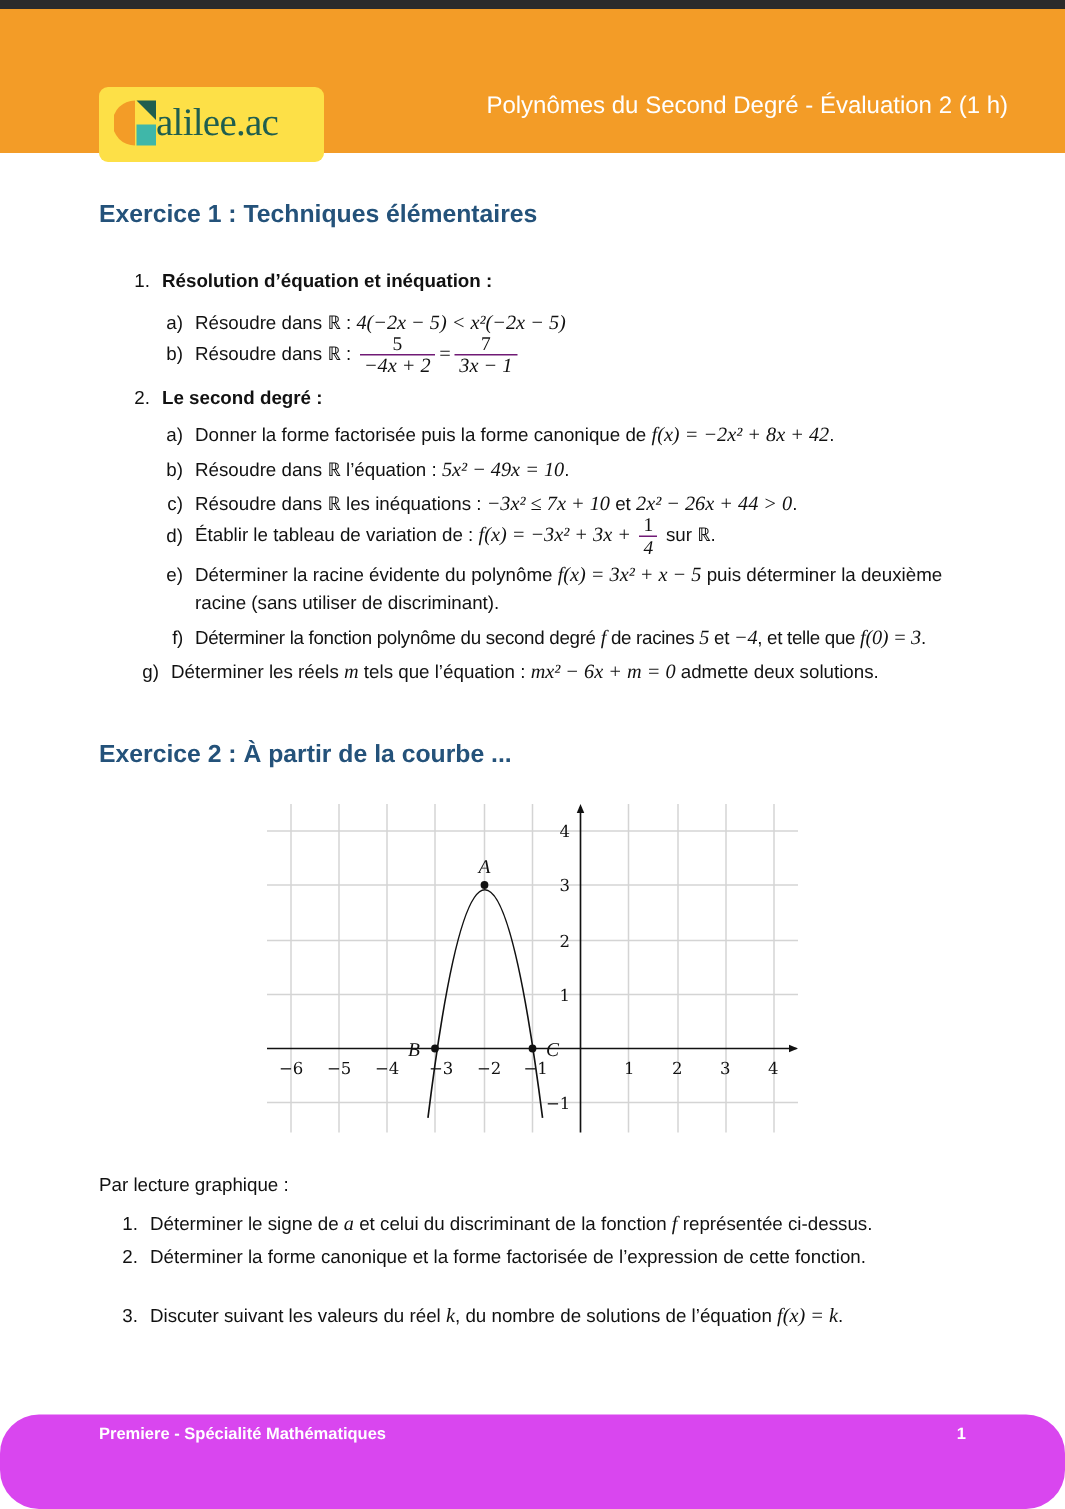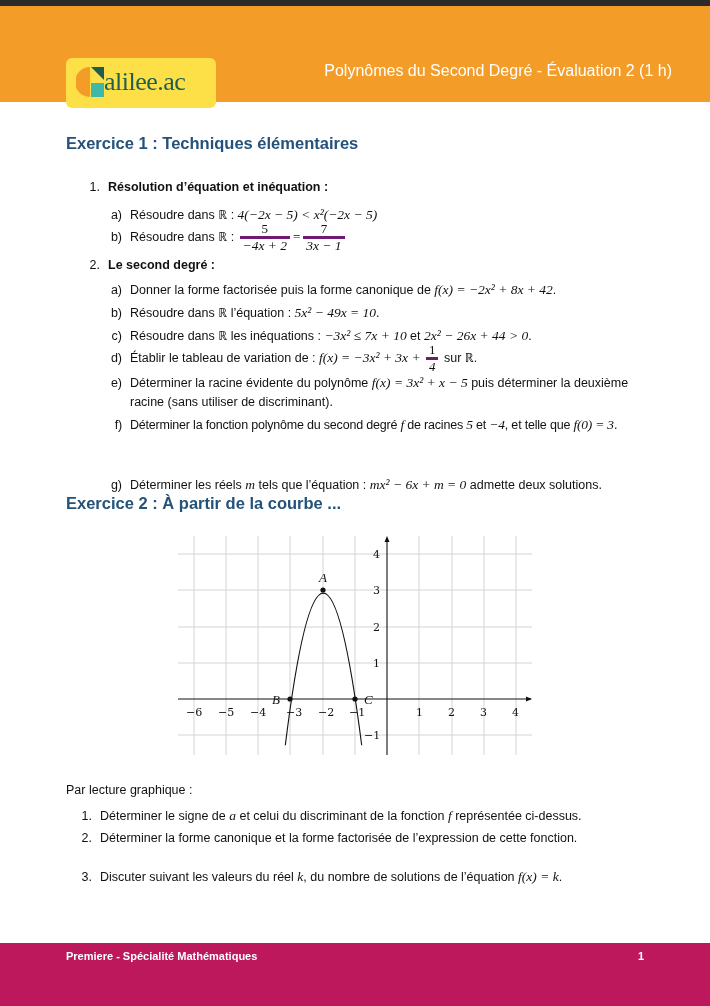--- a/index.html
+++ b/index.html
@@ -10,23 +10,23 @@
   .logo { position: absolute; left: 66px; top: 58px; width: 150px; height: 50px; background: #fde047; border-radius: 6px; }
   .logo svg { position: absolute; left: 10px; top: 7px; }
   .logo-text { position: absolute; left: 38px; top: 9px; font-family: "Liberation Serif", serif; font-size: 26px; color: #1f5e4f; letter-spacing: -0.5px; }
   .header-title { position: absolute; right: 38px; top: 62px; font-size: 16px; color: #ffffff; margin-left: 40px; }
   .ex-title { position: absolute; left: 66px; font-size: 16.5px; font-weight: bold; color: #24527a; }
   .line { position: absolute; font-size: 12.5px; white-space: nowrap; color: #111; }
   .bold { font-weight: bold; }
   .mi { font-family: "Liberation Serif", serif; font-style: italic; font-size: 13.5px; }
   .frac { display: inline-flex; flex-direction: column; align-items: center; vertical-align: middle; font-family: "Liberation Serif", serif; font-size: 13px; line-height: 14px; margin: 0 2px; }
   .frac .num { padding: 0 3px; }
-  .frac .den { border-top: 3px solid #701a75; padding: 0 3px; font-style: italic; }
+  .frac .den { border-top: 1px solid #701a75; padding: 0 3px; font-style: italic; }
   .num-label { display: inline-block; width: 22px; text-align: right; margin-right: 8px; }
-  .footer { position: absolute; left: 0; top: 943px; width: 710px; height: 63px; background: #be185d; }
+  .footer { position: absolute; left: 0; top: 943px; width: 710px; height: 63px; background: #d946ef; border-radius: 26px; }
   .footer-left { position: absolute; left: 66px; top: 7px; font-size: 11px; font-weight: bold; color: #ffffff; }
   .footer-right { position: absolute; right: 66px; top: 7px; font-size: 11px; font-weight: bold; color: #ffffff; }
   .graph { position: absolute; left: 0; top: 0; }
   .graph text { font-family: "DejaVu Serif", serif; font-size: 11px; fill: #111; }
   .graph text.pt { font-style: italic; font-family: "Liberation Serif", serif; font-size: 13px; }
 </style>
 </head>
 <body>
 
 <div class="topbar"></div>
@@ -80,21 +80,21 @@
       <span class="den">4</span>
     </span><span> sur ℝ.</span>
 </div>
 <div class="line" style="left:100px; top:375px;">
   <span class="num-label">e)</span><span>Déterminer la racine évidente du polynôme </span><span class="mi">f(x) = 3x² + x − 5</span><span> puis déterminer la deuxième</span>
 </div>
 <div class="line" style="left:130px; top:395px;text-align:center;">racine (sans utiliser de discriminant).</div>
 <div class="line" style="left:100px; top:417px; letter-spacing:-0.2px;">
   <span class="num-label">f)</span><span>Déterminer la fonction polynôme du second degré </span><span class="mi">f</span><span> de racines </span><span class="mi">5</span><span> et </span><span class="mi">−4</span><span>, et telle que </span><span class="mi">f(0) = 3</span><span>.</span>
 </div>
-<div class="line" style="left:100px; top:440px;margin-top:37px;">
+<div class="line" style="left:84px; top:440px;">
   <span class="num-label">g)</span><span>Déterminer les réels </span><span class="mi">m</span><span> tels que l’équation : </span><span class="mi">mx² − 6x + m = 0</span><span> admette deux solutions.</span>
 </div>
 
 <div class="ex-title" style="top:494px;">Exercice 2 : À partir de la courbe ...</div>
 
 <svg class="graph" width="710" height="1006" style="pointer-events:none;">
   <g stroke="#d4d4d4" stroke-width="1">
     <line x1="194" y1="536" x2="194" y2="755"></line>
     <line x1="226" y1="536" x2="226" y2="755"></line>
     <line x1="258" y1="536" x2="258" y2="755"></line>

